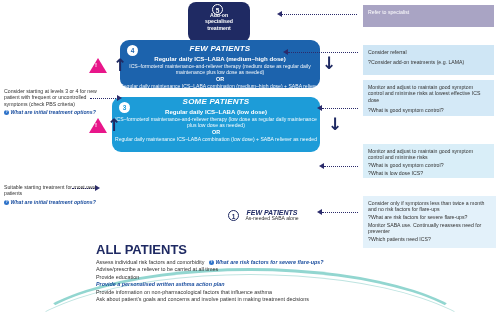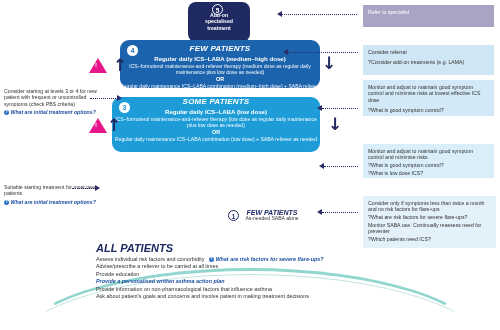--- a/index.html
+++ b/index.html
@@ -117,21 +117,21 @@
   .lp2 { left:4px; top:184px; width:100px; }
 
   
   .dots { position:absolute; height:1px; border-top:1px dotted #2b2b6b; }
   .dot-arrow { position:absolute; width:0;height:0; }
   .da-right { border-top:3px solid transparent; border-bottom:3px solid transparent; border-left:5px solid #2b2b6b; }
   .da-left  { border-top:3px solid transparent; border-bottom:3px solid transparent; border-right:5px solid #2b2b6b; }
 
   
   .allp { position:absolute; left:96px; top:242px; width:330px; }
-  .allp .title { color:#1f2a63; font-weight:700; font-style:italic; font-size:11px; margin-bottom:2px; }
+  .allp .title { color:#1f2a63; font-weight:700; font-size:13px; margin-bottom:2px; }
   .allp .line { font-size:5.4px; line-height:7.4px; color:#333; }
   .allp .ital { color:#1a4d9e; font-style:italic; font-weight:700; }
   .allp .q { color:#1a4d9e; font-style:italic; font-weight:700; }
   .allp .bullet {
     display:inline-block; width:5px; height:5px; border-radius:50%;
     background:#2d72c9; color:#fff; font-size:3.6px; line-height:5px;
     text-align:center; margin-right:1.5px; vertical-align:middle; font-style:normal; font-weight:700;
   }
 </style>
 </head>

